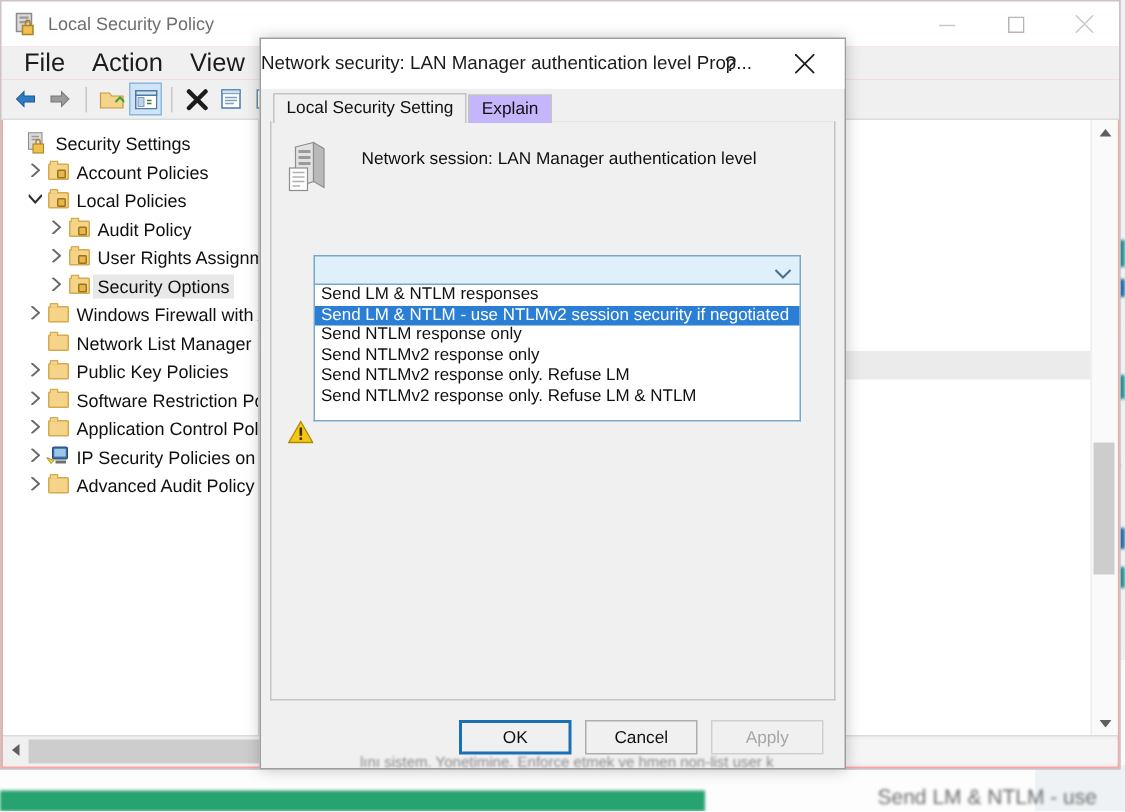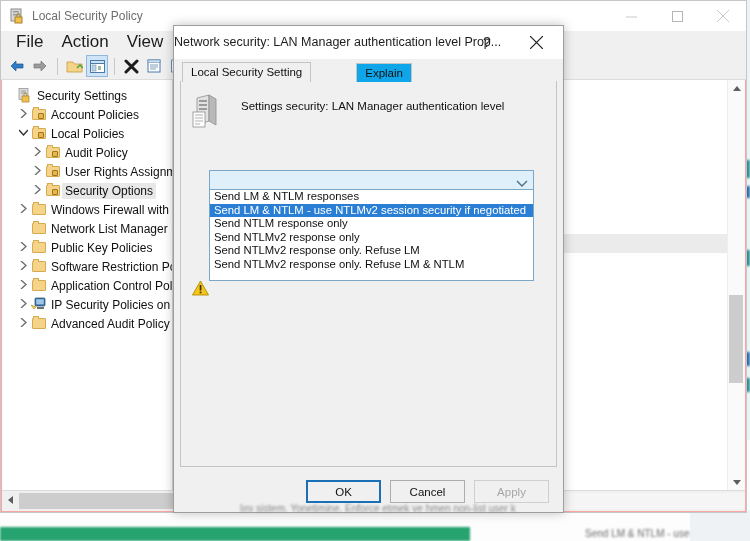--- a/index.html
+++ b/index.html
@@ -12,21 +12,21 @@
   .screen{position:relative;width:750px;height:541px;background:#ffffff;overflow:hidden;}
 
   
   .bg-blur{position:absolute;left:0;top:0;width:750px;height:541px;background:#fdfdfd;overflow:hidden;}
   .bg-strip{position:absolute;right:0;width:60px;}
   .bg-teal{background:#2d8f96;}
   .bg-blue{background:#2b6ea8;}
   .bg-lgt{background:#eef2f4;}
   .bg-text{position:absolute;font-size:9px;color:#56636b;filter:blur(0.6px);}
   .bg-green-bar{position:absolute;left:0;bottom:0;width:470px;height:14px;background:#26a36f;filter:blur(1.2px);}
-  .bg-bottom-text{position:absolute;font-size:10px;color:#6d6d6d;filter:blur(0.9px);white-space:nowrap;}
+  .bg-bottom-text{position:absolute;font-size:14px;color:#6d6d6d;filter:blur(0.9px);white-space:nowrap;}
 
   
   .mmc{position:absolute;left:0;top:0;width:747px;height:513px;background:#fca5a5;
        border:1px solid #c6c6c6;box-sizing:border-box;}
   .mmc-title{height:30px;background:#ffffff;display:flex;align-items:center;position:relative;}
   .mmc-title-icon{width:16px;height:16px;margin-left:8px;margin-right:7px;position:relative;}
   .mmc-title-text{font-size:12px;color:#6e6e6e;}
   .win-btns{position:absolute;right:0;top:0;height:30px;display:flex;}
   .win-btn{width:46px;height:30px;display:flex;align-items:center;justify-content:center;
            color:#bdbdbd;font-size:12px;}
@@ -71,26 +71,26 @@
   .dlg{position:absolute;left:173px;top:25px;width:391px;height:488px;background:#f0f0f0;
        border:1px solid #9e9e9e;box-sizing:border-box;box-shadow:0 0 10px rgba(0,0,0,.25);}
   .dlg-title{height:32px;background:#ffffff;display:flex;align-items:center;position:relative;
              border-bottom:1px solid #ffffff;}
   .dlg-title-text{font-size:12.5px;color:#1c1c1c;margin-left:0;}
   .dlg-help{position:absolute;right:60px;top:0;height:32px;width:32px;display:flex;align-items:center;
             justify-content:center;font-size:14px;color:#1c1c1c;}
   .dlg-close{position:absolute;right:6px;top:0;height:32px;width:42px;display:flex;align-items:center;
              justify-content:center;color:#1c1c1c;}
 
-  .tabstrip{height:23px;padding-left:8px;display:flex;align-items:flex-end;position:relative;gap:44px;}
+  .tabstrip{height:23px;padding-left:8px;display:flex;align-items:flex-end;position:relative;}
   .tabstrip:after{content:"";position:absolute;left:6px;right:6px;bottom:0;height:1px;background:#c4c4c4;}
   .tab{font-size:11.5px;color:#101010;padding:3px 8px 3px 8px;border:1px solid #c4c4c4;
        background:#f0f0f0;border-bottom:none;position:relative;z-index:2;margin-right:1px;}
   .tab.active{background:#f0f0f0;padding-bottom:4px;z-index:3;}
-  .tab.inactive{background:#0ea5e9;margin-bottom:0;}
+  .tab.inactive{background:#c4b5fd;margin-bottom:0;}
 
   .dlg-inner{position:absolute;left:6px;top:55px;right:6px;bottom:45px;border:1px solid #c4c4c4;
              border-top:none;background:#f0f0f0;}
 
   .hdr-row{display:flex;align-items:flex-start;padding:13px 0 0 10px;}
   .srv-icon{width:32px;height:34px;position:relative;flex:0 0 32px;}
   .hdr-label{font-size:11.5px;color:#101010;margin-left:18px;margin-top:6px;}
 
   .combo-wrap{position:absolute;left:28px;top:89px;width:325px;}
   .combo{height:20px;background:#dff0fb;border:1px solid #7aa7c7;box-sizing:border-box;
@@ -446,21 +446,21 @@
             <rect x="8" y="6" width="8" height="2" fill="#9a9a9a"></rect>
             <rect x="8" y="10" width="8" height="2" fill="#9a9a9a"></rect>
             <rect x="8" y="14" width="8" height="2" fill="#9a9a9a"></rect>
             <rect x="2" y="18" width="12" height="15" fill="#fdfdfd" stroke="#8e8e8e" stroke-width="0.8"></rect>
             <line x1="4" y1="21" x2="12" y2="21" stroke="#b0b0b0"></line>
             <line x1="4" y1="24" x2="12" y2="24" stroke="#b0b0b0"></line>
             <line x1="4" y1="27" x2="12" y2="27" stroke="#b0b0b0"></line>
             <line x1="4" y1="30" x2="9" y2="30" stroke="#b0b0b0"></line>
           </svg>
         </span>
-        <span class="hdr-label">Settings security: LAN Manager authentication level</span>
+        <span class="hdr-label">Network session: LAN Manager authentication level</span>
       </div>
 
       <span class="warn-icon">
         <svg width="17" height="16" viewBox="0 0 17 16">
           <polygon points="8.5,1 16.5,15 0.5,15" fill="#f5c518" stroke="#b08b00" stroke-width="0.9"></polygon>
           <rect x="7.7" y="5" width="1.7" height="5.5" fill="#3a2f00"></rect>
           <rect x="7.7" y="11.6" width="1.7" height="1.7" fill="#3a2f00"></rect>
         </svg>
       </span>
 

